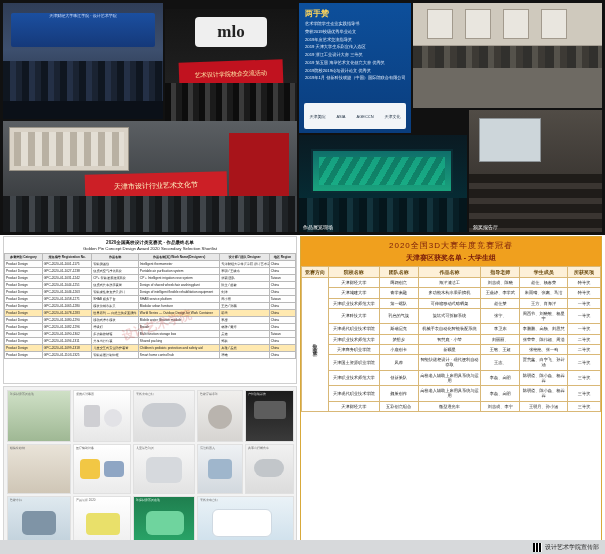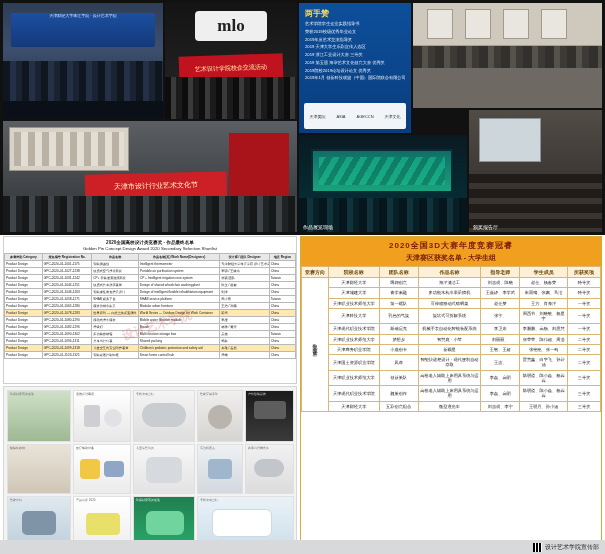--- a/index.html
+++ b/index.html
@@ -21,21 +21,21 @@
   
   .p1 { left:3px; top:3px; width:160px; height:116px; background:linear-gradient(#2f3d57 0%, #3d4f6e 40%, #1d2737 100%); }
   .p1 .banner { position:absolute; left:8px; top:10px; right:8px; height:34px; background:linear-gradient(#1b4fa0,#15397a); border-radius:2px; }
   .p1 .banner .bt { color:#fff; font-size:9px; font-weight:bold; text-align:center; padding-top:9px; letter-spacing:1px; }
   .p1 .banner .bs { color:#cfe0ff; font-size:4px; text-align:center; }
   .p1 .crowd { position:absolute; left:0; bottom:0; width:100%; height:58px;
      background:repeating-linear-gradient(90deg,#0f1620 0 7px,#243046 7px 13px,#1a2332 13px 19px); }
   .p1 .crowd:after{content:"";position:absolute;left:0;bottom:0;width:100%;height:18px;background:#0b1018;}
 
   
-  .p2 { left:165px; top:3px; width:132px; height:116px; background:linear-gradient(#141414,#272727); }
+  .p2 { left:165px; top:9px; width:132px; height:116px; background:linear-gradient(#141414,#272727); }
   .p2 .logo { position:absolute; left:30px; top:8px; width:72px; height:30px; background:#efefef; border-radius:4px; }
   .p2 .logo span { display:block; text-align:center; font-size:17px; color:#222; font-weight:bold; line-height:30px; font-family:"Liberation Serif",serif;}
   .p2 .redband { position:absolute; left:14px; top:52px; width:104px; height:26px; background:#c1121f; transform:rotate(-2deg); }
   .p2 .redband i { display:block; color:#ffe9a8; font-size:6px; text-align:center; line-height:26px; font-style:normal;}
   .p2 .crowd { position:absolute; left:0; bottom:0; width:100%; height:42px;
      background:repeating-linear-gradient(90deg,#0d0d0d 0 6px,#3a3a3a 6px 11px,#1b1b1b 11px 17px); }
 
   
   .p3 { left:299px; top:3px; width:112px; height:130px; background:linear-gradient(#0d4f9b,#0a3d7d); }
   .p3 .ttl { position:absolute; left:6px; top:5px; color:#ffd65c; font-size:8px; font-weight:bold; }
@@ -85,21 +85,21 @@
   .wmk { position:absolute; left:40%; top:55%; font-size:12px; color:rgba(200,60,60,.22); transform:rotate(-18deg); font-weight:bold; pointer-events:none;}
 
   
   .board2 { position:absolute; left:3px; top:386px; width:294px; height:165px; background:#f3f3f3; border:1px solid #d6d6d6;}
   .bcell { position:absolute; background:#fff; border:1px solid #e0e0e0; overflow:hidden; }
   .bcell .lbl { font-size:3px; color:#666; padding:1px 2px; }
   .sw { position:absolute; border-radius:3px; }
 
   
   .award { position:absolute; left:300px; top:236px; width:302px; height:315px; background:#fff; border:1px solid #d8a93a; }
-  .award .atitle { background:#f0a01e; color:#7a1d0b; font-weight:bold; text-align:center; font-size:8px; padding:3px 0 2px; letter-spacing:1px; }
+  .award .atitle { background:#f0a01e; color:#7a1d0b; font-weight:normal; text-align:center; font-size:8px; padding:3px 0 2px; letter-spacing:1px; }
   .award .asub { background:#f0a01e; color:#7a1d0b; font-weight:bold; text-align:center; font-size:7px; padding:0 0 3px; }
   .award table { width:100%; border-collapse:collapse; table-layout:fixed; }
   .award th { background:#fdf0d8; color:#6a4a10; font-size:5px; font-weight:bold; border:0.6px solid #d9b877; padding:2px 0; }
   .award td { border:0.6px solid #d9b877; font-size:4.2px; color:#222; padding:2px 1px; text-align:center; line-height:1.25; }
   .award .sideA { writing-mode:vertical-rl; text-orientation:upright; font-size:5px; letter-spacing:1px; color:#333; }
 
   
   .footer { position:absolute; left:0; bottom:0; width:605px; height:14px; background:#d7d9db;
             display:flex; align-items:center; justify-content:flex-end; }
   .footer .fwrap { display:flex; align-items:center; gap:3px; padding-right:6px; }

